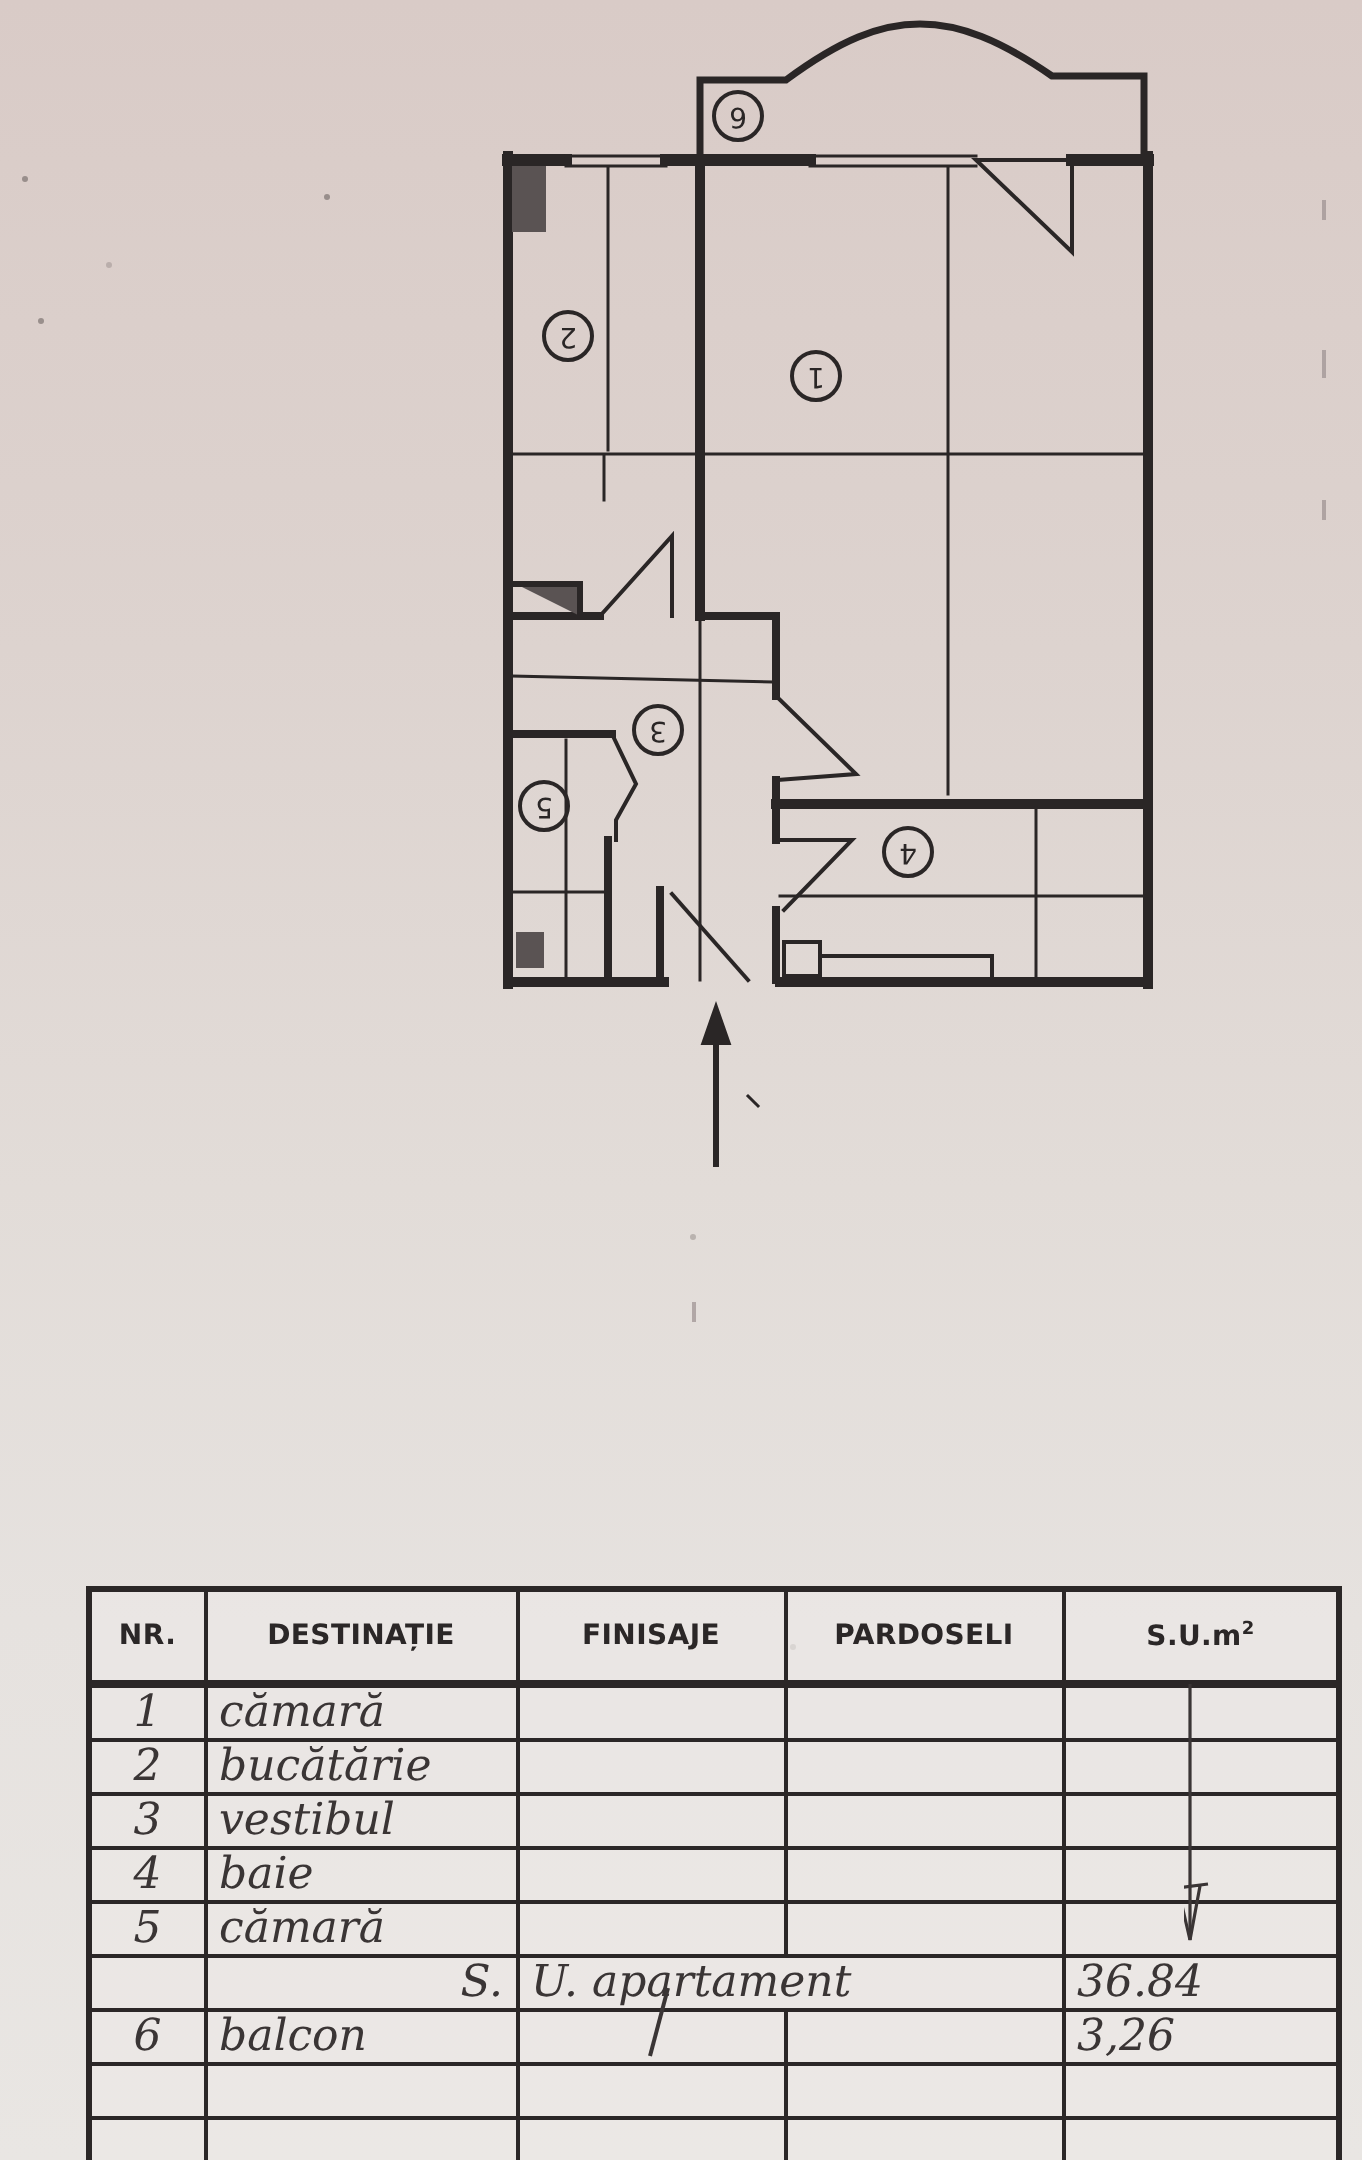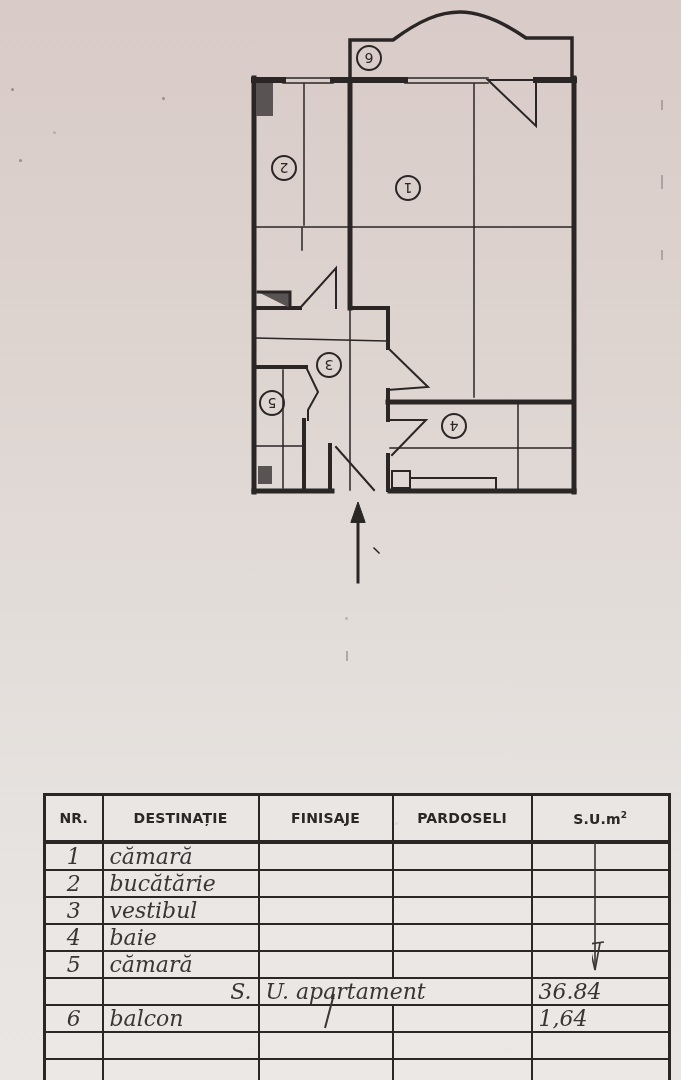--- a/index.html
+++ b/index.html
@@ -185,21 +185,21 @@
       <td class="nr"></td>
       <td class="total-label">S.</td>
       <td class="total-label2" colspan="2">U. apartament</td>
       <td class="area">36.84</td>
     </tr>
     <tr>
       <td class="nr">6</td>
       <td class="dest">balcon</td>
       <td></td>
       <td></td>
-      <td class="area">1,64</td>
+      <td class="area">3,26</td>
     </tr>
     <tr>
       <td></td>
         <td></td>
         <td></td>
         <td></td>
         <td></td>
     </tr>
     <tr>
       <td></td>

